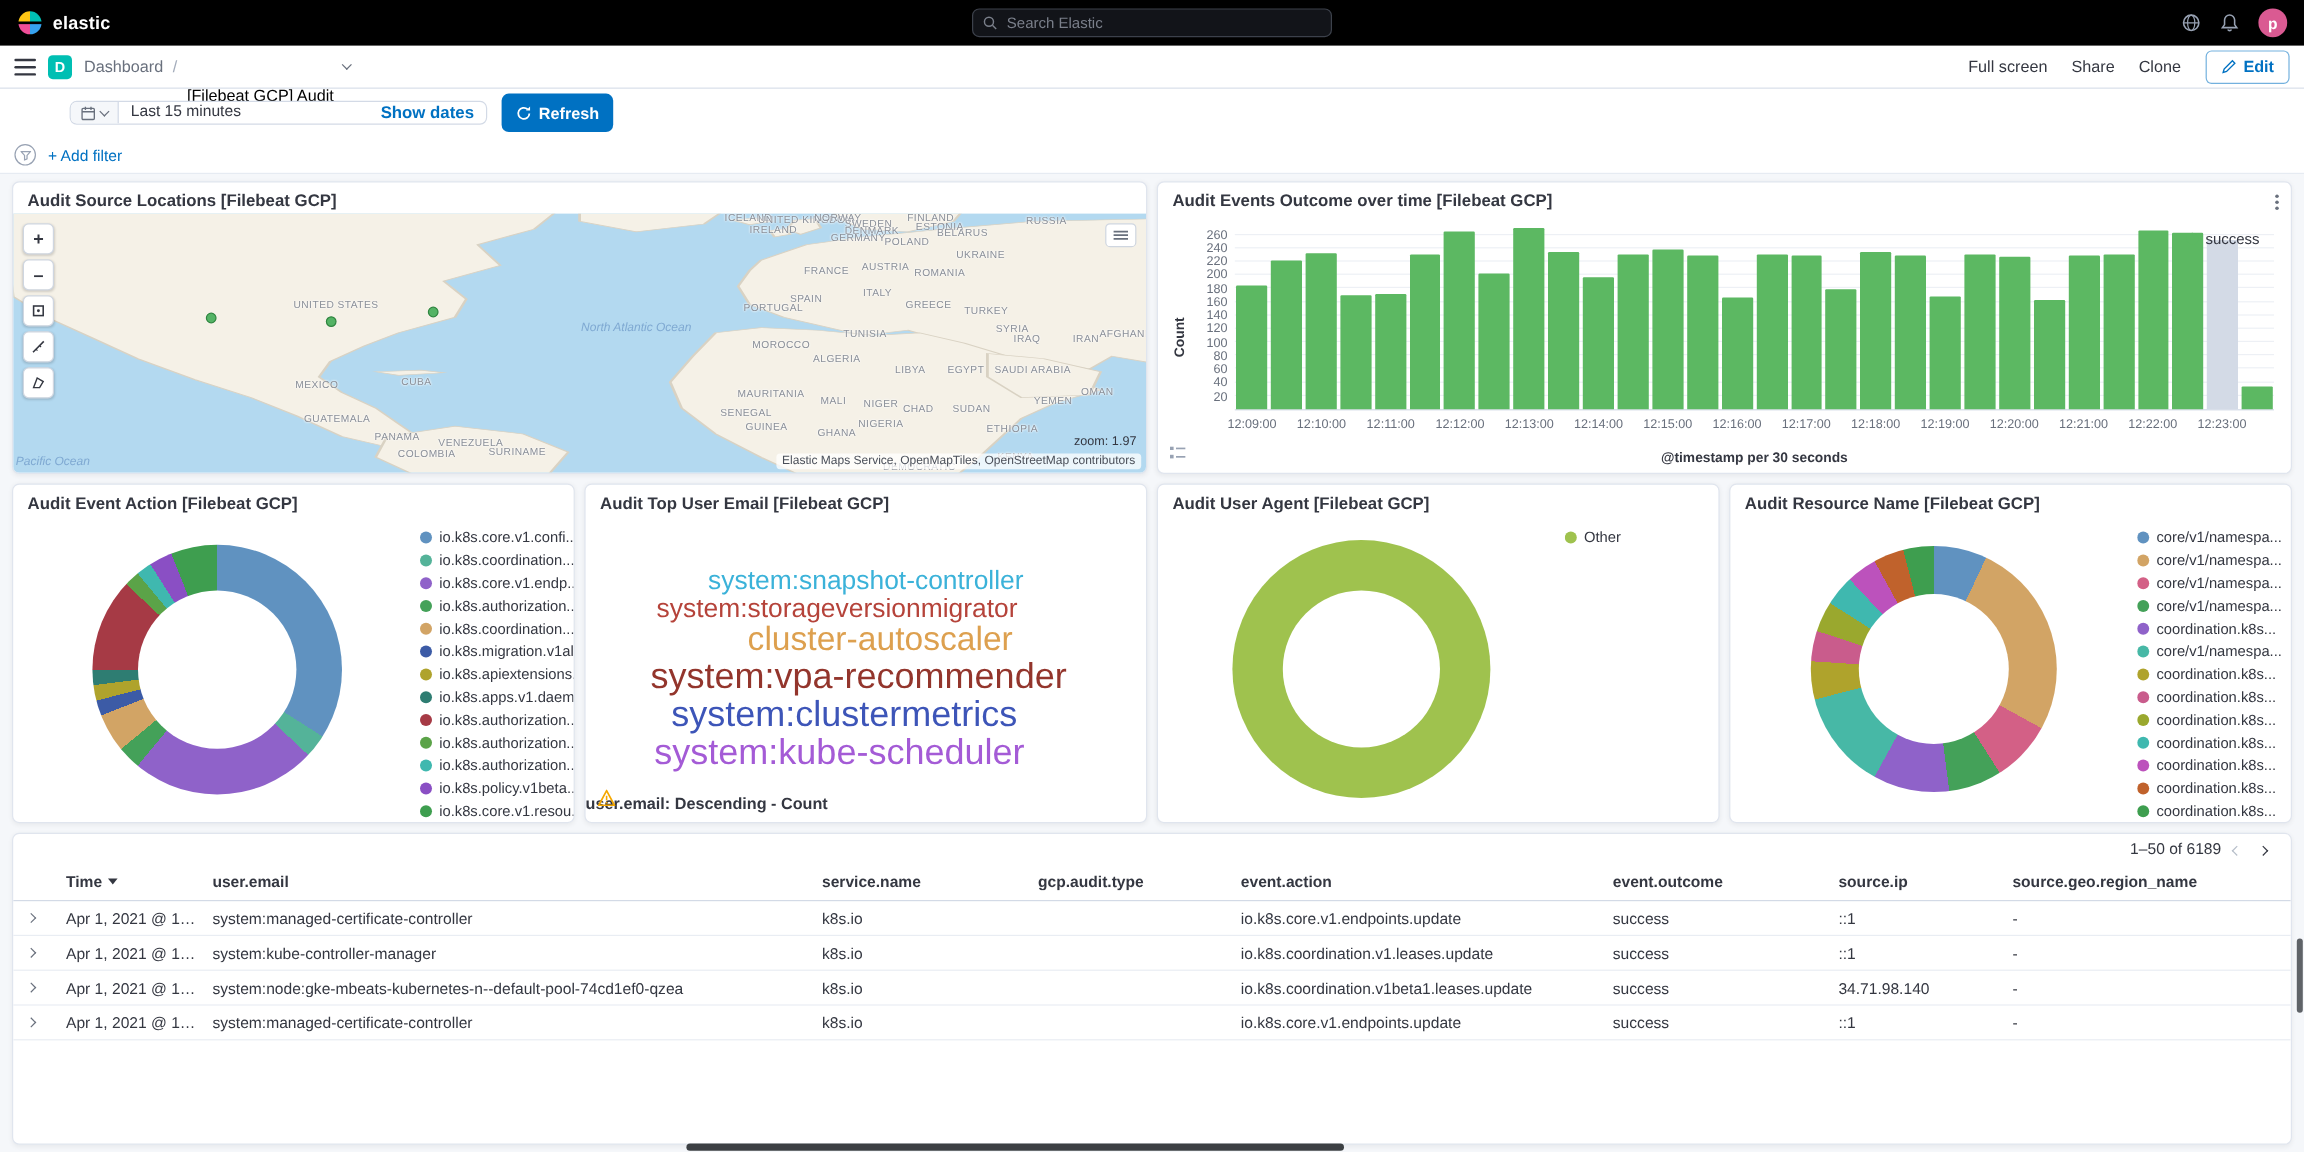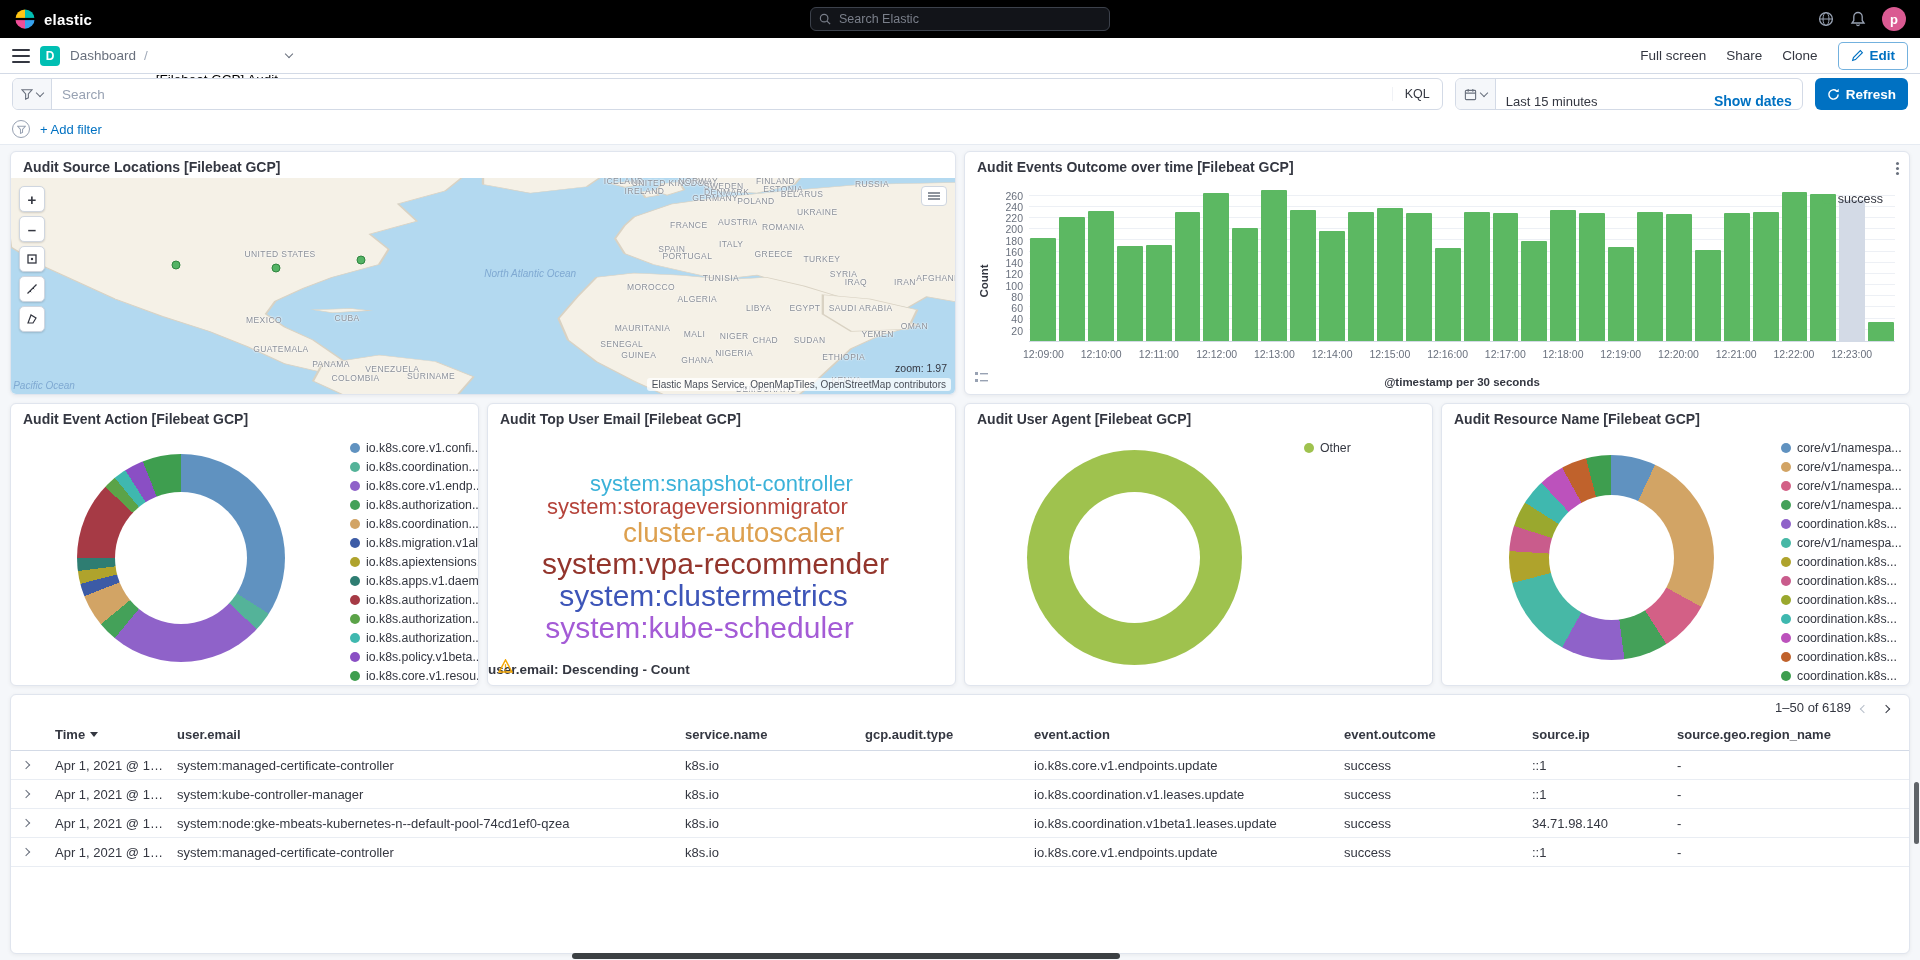--- a/index.html
+++ b/index.html
@@ -39,21 +39,21 @@
   .nav-actions a { color:#343741; font-size:13.5px; text-decoration:none; }
   .edit-btn { display:flex; align-items:center; gap:6px; height:28px; padding:0 12px; background:#fff;
     border:1px solid rgba(0,113,194,.55); border-radius:5px; color:#0071c2; font-size:13.5px; font-weight:600; cursor:pointer; font-family:inherit; }
   
   .querybar { height:40px; background:#fff; display:flex; align-items:center; padding:0 12px; gap:12px; }
   .qb-input { flex:1; height:32px; border:1px solid #d3dae6; border-radius:6px; display:flex; align-items:center; background:#fff; overflow:hidden; }
   .sq-btn { height:100%; padding:0 8px; background:#f5f7fa; border:none; border-right:1px solid #d3dae6; display:flex; align-items:center; gap:4px; cursor:pointer; color:#69707d; }
   .qb-input input { flex:1; border:none; outline:none; font-size:13.5px; padding:0 10px; color:#343741; font-family:inherit; }
   .qb-input input::placeholder { color:#98a2b3; }
   .kql { font-size:12.5px; color:#343741; padding:0 12px; border-left:1px solid #f0f2f6; cursor:pointer; }
-  .qb-date { width:348px; height:32px; border:1px solid #d3dae6; border-radius:6px; display:flex; align-items:flex-end; background:#fff; overflow:hidden; }
+  .qb-date { width:348px; height:20px; border:1px solid #d3dae6; border-radius:6px; display:flex; align-items:flex-start; background:#fff; overflow:hidden;margin-left:46px; }
   .date-btn { height:100%; padding:0 8px; background:#f5f7fa; border:none; border-right:1px solid #d3dae6; display:flex; align-items:center; gap:4px; cursor:pointer; color:#69707d; }
   .range { font-size:13px; color:#343741; padding:0 10px; cursor:pointer; }
   .showdates { margin-left:auto; font-size:14px; color:#0071c2; padding-right:10px; text-decoration:none; font-weight:600; white-space:nowrap; }
   .refresh { height:32px; padding:0 12px; background:#0071c2; color:#fff; border:none; border-radius:6px; font-size:13.5px; font-weight:600;
     display:flex; align-items:center; gap:6px; cursor:pointer; font-family:inherit; }
   
   .filterbar { height:31px; background:#fff; display:flex; align-items:center; padding:0 12px; gap:10px; border-bottom:1px solid #e6ebf2; }
   .filter-circle { width:18px; height:18px; border-radius:50%; border:1px solid #98a2b3; background:#fff; display:flex; align-items:center; justify-content:center; cursor:pointer; padding:0; }
   .addfilter { font-size:13px; color:#0071c2; text-decoration:none; }
   
@@ -187,30 +187,20 @@
     <button class="edit-btn">
       <svg width="13" height="13" viewBox="0 0 16 16">
         <path d="M2 14 L3 10.5 L11.5 2 L14 4.5 L5.5 13 Z" fill="none" stroke="#0071c2" stroke-width="1.4"></path>
       </svg>
       <span>Edit</span>
     </button>
   </div>
 </div>
 
 <div class="querybar">
-  <div class="qb-input">
-    <button class="sq-btn">
-      <svg width="12" height="12" viewBox="0 0 14 14">
-        <path d="M1 2 H13 L8.6 7 V11.5 L5.4 13 V7 Z" fill="none" stroke="#69707d" stroke-width="1.3"></path>
-      </svg>
-      <span class="chev down"></span>
-    </button>
-    <input placeholder="Search" style="">
-    <span class="kql">KQL</span>
-  </div>
   <div class="qb-date">
     <button class="date-btn">
       <svg width="13" height="13" viewBox="0 0 14 14">
         <rect x="1.5" y="2.5" width="11" height="10" rx="1" fill="none" stroke="#69707d" stroke-width="1.2"></rect>
         <line x1="4.5" y1="1" x2="4.5" y2="4" stroke="#69707d" stroke-width="1.2"></line>
         <line x1="9.5" y1="1" x2="9.5" y2="4" stroke="#69707d" stroke-width="1.2"></line>
         <line x1="1.5" y1="5.5" x2="12.5" y2="5.5" stroke="#69707d" stroke-width="1.2"></line>
       </svg>
       <span class="chev down"></span>
     </button>
@@ -277,21 +267,21 @@
             <span class="mlabel" style="left: 83.8%; top: 7.6%;">BELARUS</span>
             <span class="mlabel" style="left: 91.2%; top: 3%;">RUSSIA</span>
             <span class="mlabel" style="left: 78.9%; top: 10.5%;">POLAND</span>
             <span class="mlabel" style="left: 74.6%; top: 9.3%;">GERMANY</span>
             <span class="mlabel" style="left: 71.8%; top: 21.9%;">FRANCE</span>
             <span class="mlabel" style="left: 77%; top: 20.3%;">AUSTRIA</span>
             <span class="mlabel" style="left: 85.4%; top: 15.6%;">UKRAINE</span>
             <span class="mlabel" style="left: 81.8%; top: 22.8%;">ROMANIA</span>
             <span class="mlabel" style="left: 76.3%; top: 30.4%;">ITALY</span>
             <span class="mlabel" style="left: 70%; top: 32.9%;">SPAIN</span>
-            <span class="mlabel" style="left: 67.1%; top: 36.3%; margin-left: 43px;">PORTUGAL</span>
+            <span class="mlabel" style="left: 67.1%; top: 36.3%;">PORTUGAL</span>
             <span class="mlabel" style="left: 80.8%; top: 35.4%;">GREECE</span>
             <span class="mlabel" style="left: 85.9%; top: 37.6%;">TURKEY</span>
             <span class="mlabel" style="left: 88.2%; top: 44.3%;">SYRIA</span>
             <span class="mlabel" style="left: 89.5%; top: 48.1%;">IRAQ</span>
             <span class="mlabel" style="left: 94.7%; top: 48.1%;">IRAN</span>
             <span class="mlabel" style="left: 99.3%; top: 46.4%;">AFGHANISTAN</span>
             <span class="mlabel" style="left: 75.2%; top: 46.4%;">TUNISIA</span>
             <span class="mlabel" style="left: 67.8%; top: 50.6%;">MOROCCO</span>
             <span class="mlabel" style="left: 72.7%; top: 56.1%;">ALGERIA</span>
             <span class="mlabel" style="left: 79.2%; top: 60.3%;">LIBYA</span>

